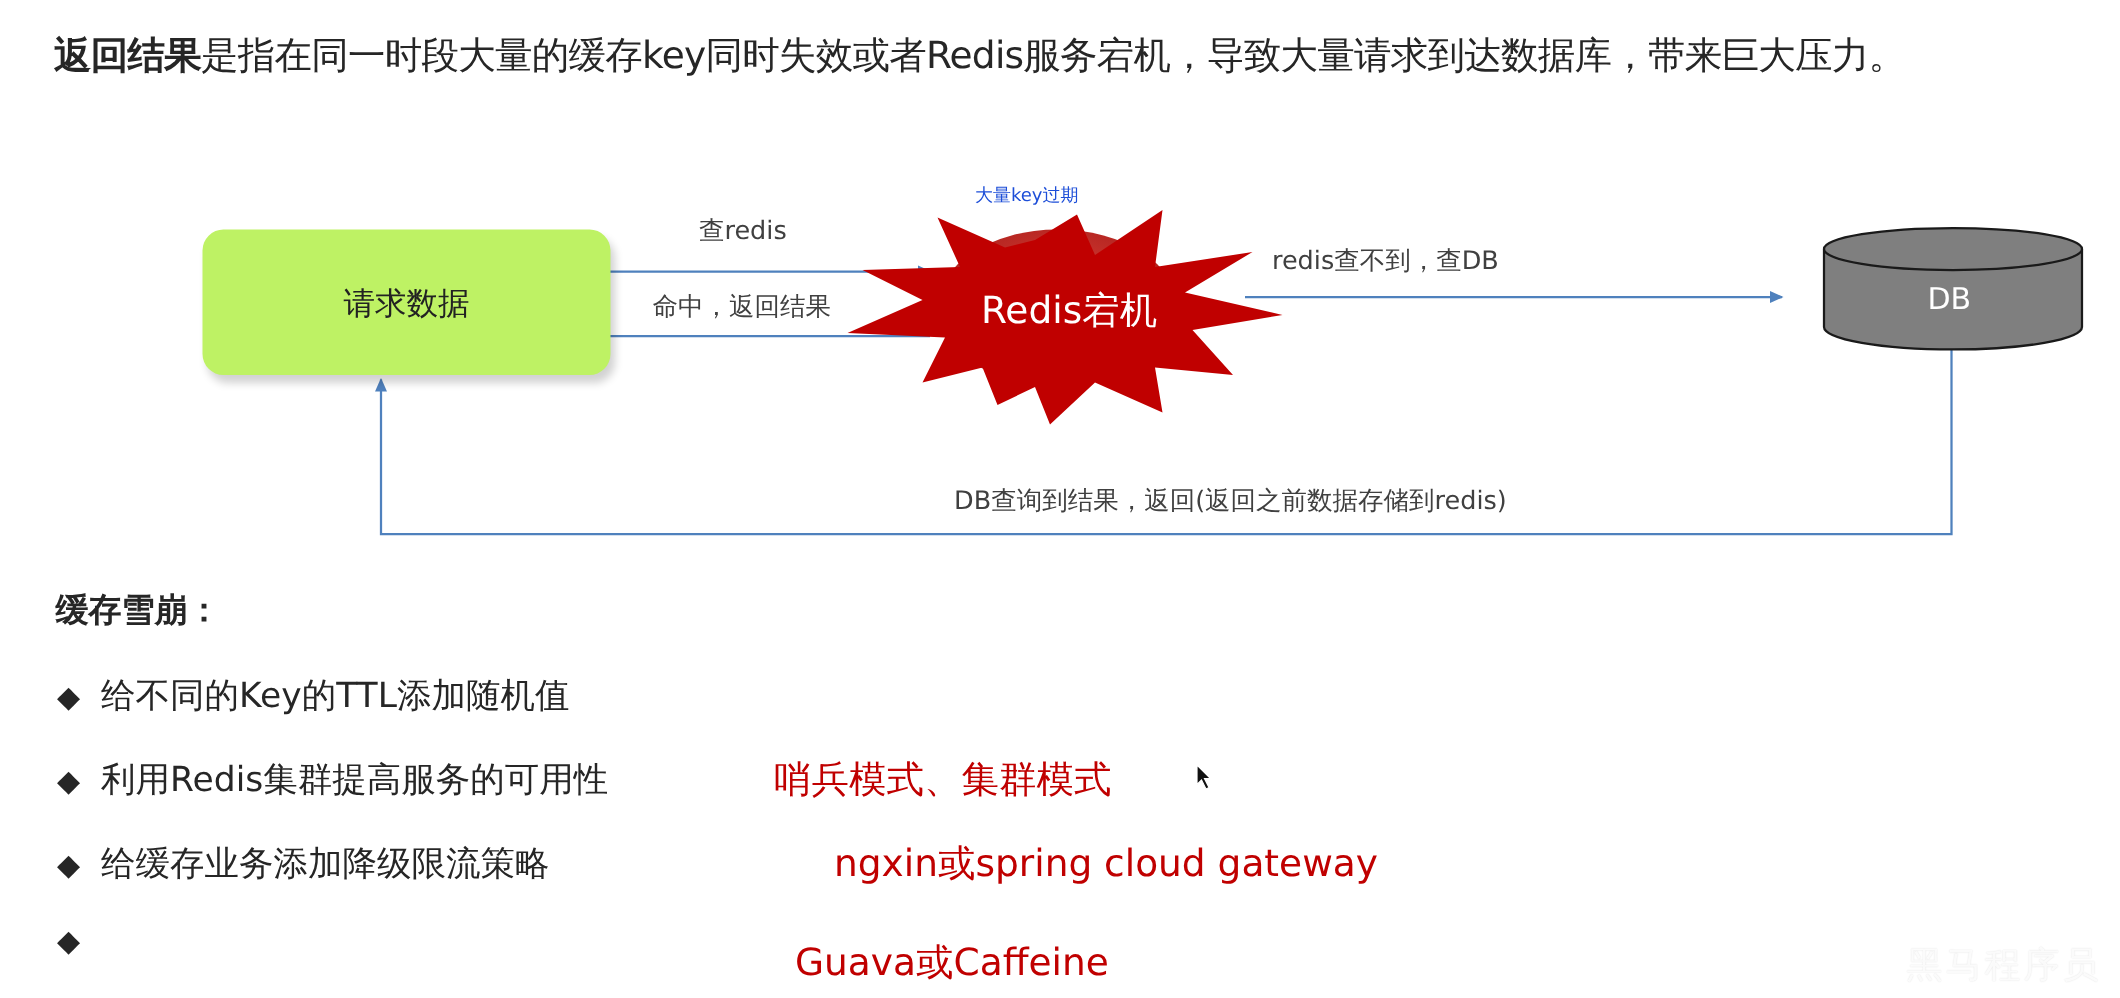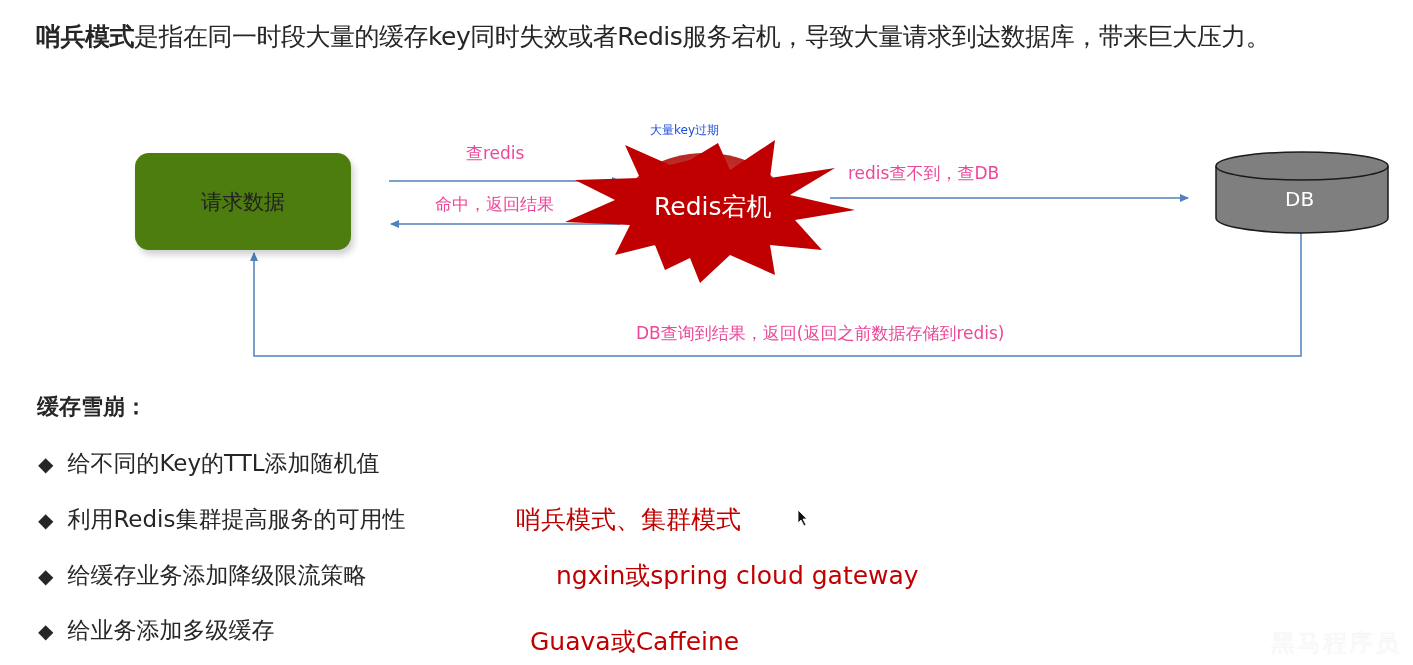--- a/index.html
+++ b/index.html
@@ -1,40 +1,40 @@
 <!DOCTYPE html>
 <html><head>
 <meta charset="utf-8">
 <style>
   html, body { margin: 0; padding: 0; background: #ffffff; }
   body { width: 1413px; height: 665px; position: relative; overflow: hidden;
          font-family: "DejaVu Sans", "Liberation Sans", sans-serif; color: #262626; }
   .abs { position: absolute; }
   .headline { left: 36px; top: 20px; font-size: 25px; white-space: nowrap; letter-spacing: -0.5px; }
   .headline .term { font-weight: bold; }
-  .req-box { left: 135px; top: 153px; width: 216px; height: 97px; background: #4d7c0f;
+  .req-box { left: 135px; top: 153px; width: 272px; height: 97px; background: #bef264;
              border-radius: 14px; box-shadow: 3px 5px 6px rgba(0,0,0,0.18);
              display: flex; align-items: center; justify-content: center; font-size: 21px; color: #222; }
-  .lbl { font-size: 17px; color: #ec4899; white-space: nowrap; }
+  .lbl { font-size: 17px; color: #404040; white-space: nowrap; }
   .red-lbl { font-size: 12px; color: #1d4ed8; white-space: nowrap; }
   .db-text { font-size: 20px; color: #ffffff; }
   .crash-text { font-size: 25px; color: #ffffff; white-space: nowrap; }
   .section-title { left: 37px; top: 392px; font-size: 22px; font-weight: bold; color: #262626; }
   .bullet { left: 38px; font-size: 23px; color: #262626; white-space: nowrap; display: flex; align-items: center; }
   .bullet .diamond { font-size: 20px; margin-right: 14px; }
   .note { left: 516px; font-size: 25px; color: #c00000; white-space: nowrap; text-align: right; }
   .watermark { right: 12px; bottom: 6px; font-size: 24px; color: rgba(255,255,255,0.85);
                text-shadow: 0 0 1px #dddddd; letter-spacing: 2px; }
   .cursor { left: 797px; top: 509px; }
 </style>
 </head>
 <body>
 
 <div class="abs headline">
-  <span class="term">哨兵模式</span><span>是指在同一时段大量的缓存key同时失效或者Redis服务宕机，导致大量请求到达数据库，带来巨大压力。</span>
+  <span class="term">返回结果</span><span>是指在同一时段大量的缓存key同时失效或者Redis服务宕机，导致大量请求到达数据库，带来巨大压力。</span>
 </div>
 
 <svg class="abs" style="left:0;top:0" width="1413" height="400">
   <defs>
     <marker id="arrowBlue" markerWidth="10" markerHeight="10" refX="8" refY="5" orient="auto" markerUnits="userSpaceOnUse">
       <path d="M0,1 L9,5 L0,9 z" fill="#4f81bd"></path>
     </marker>
     <radialGradient id="redisGrad" cx="50%" cy="40%" r="60%">
       <stop offset="0%" stop-color="#e0413a"></stop>
       <stop offset="100%" stop-color="#a51c18"></stop>
@@ -83,21 +83,20 @@
 <div class="abs bullet" style="top:504px;">
   <span class="diamond">◆</span>
   <span>利用Redis集群提高服务的可用性</span>
 </div>
 <div class="abs bullet" style="top:560px;">
   <span class="diamond">◆</span>
   <span>给缓存业务添加降级限流策略</span>
 </div>
 <div class="abs bullet" style="top:615px;">
   <span class="diamond">◆</span>
-  <span>给业务添加多级缓存</span>
 </div>
 
 <div class="abs note" style="top:503px;">哨兵模式、集群模式</div>
 <div class="abs note" style="top:559px;margin-left:40px;">ngxin或spring cloud gateway</div>
 <div class="abs note" style="top:625px;margin-left:14px;">Guava或Caffeine</div>
 
 <svg class="abs cursor" width="12" height="18">
   <path d="M1,1 L1,14 L4,11 L7,17 L9,16 L6,10 L10,10 z" fill="#111" stroke="#fff" stroke-width="0.8"></path>
 </svg>
 

